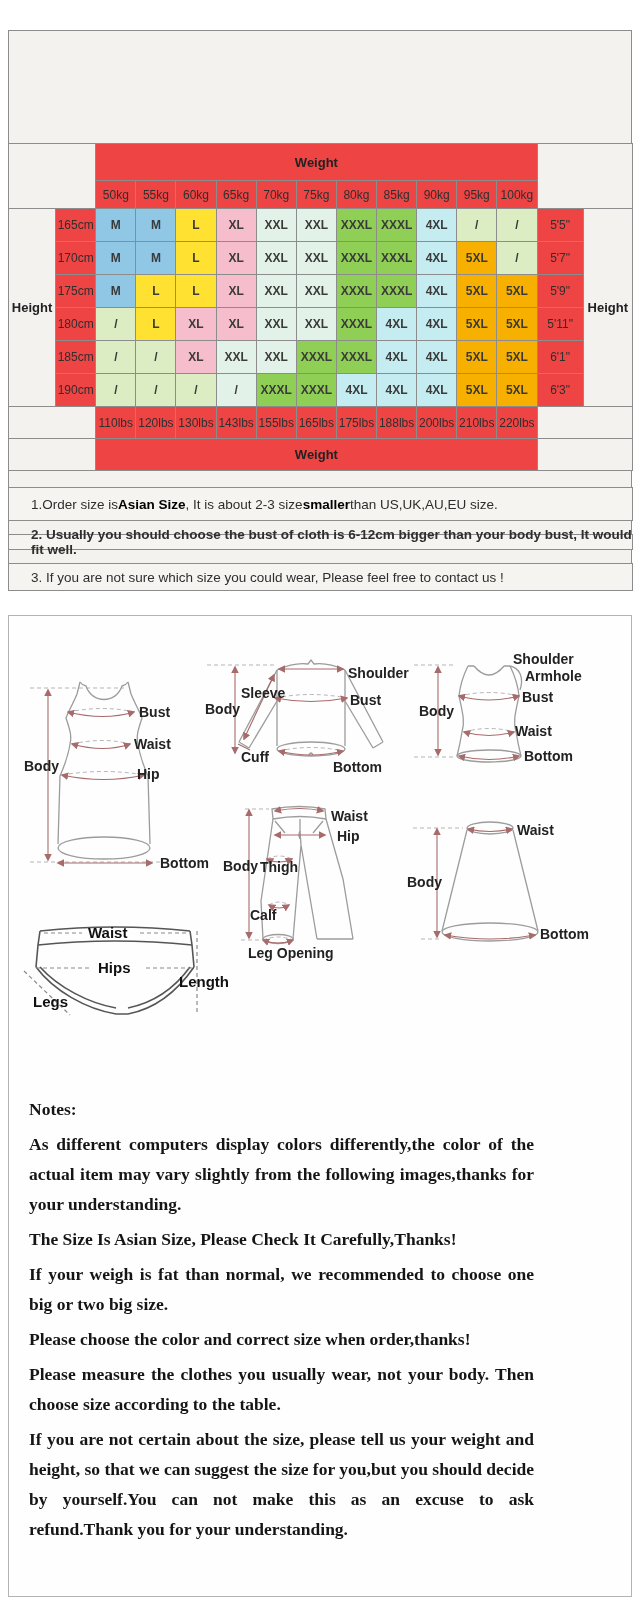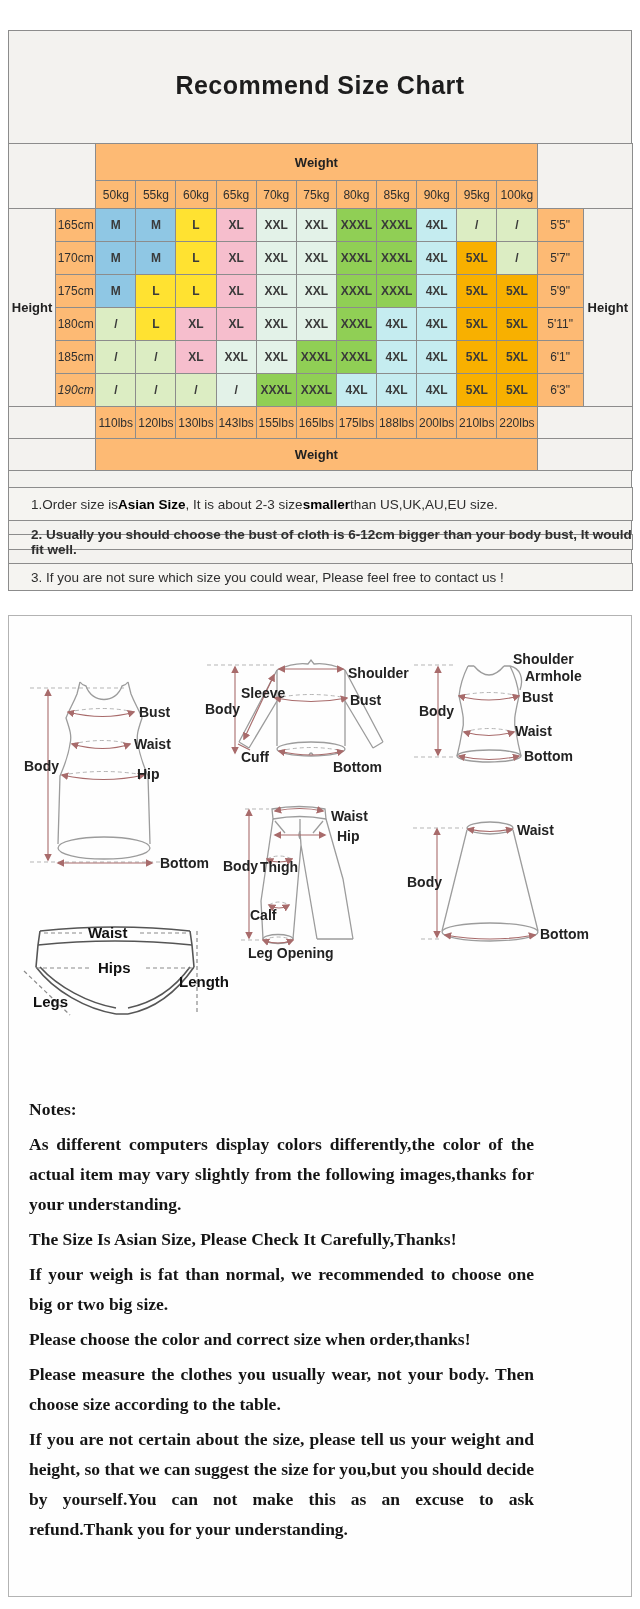--- a/index.html
+++ b/index.html
@@ -12,21 +12,21 @@
   .box1 {
     position:absolute; left:8px; top:30px; width:624px; height:561px;
     background:#f3f2ef; border:1px solid #8c8c8c;
   }
   .chart-title {
     text-align:center; padding-top:40px; font-size:25px; font-weight:700;
     color:#1d1d1d; letter-spacing:0.5px;
   }
   table.size {
     position:absolute; left:-1px; top:112px; width:625px;
-    border-collapse:collapse; table-layout:fixed; background:#fdba74;
+    border-collapse:collapse; table-layout:fixed; background:#ef4444;
   }
   table.size td {
     border:1px solid #8c8c8c; text-align:center; vertical-align:middle;
     font-size:12px; color:#2f2f2f; padding:0; white-space:nowrap; overflow:hidden;
   }
   table.size td.wh { font-weight:700; font-size:13px; color:#222; }
   table.size td.hl, table.size td.hr { font-weight:700; font-size:13px; color:#222; background:#f3f2ef; }
   table.size td.sz { font-weight:700; color:#3a3a3a; }
   table.size td.corner { background:#f3f2ef; }
   .noterow {
@@ -52,21 +52,20 @@
     position:absolute; left:20px; top:478px; width:505px;
     font-family:"Liberation Serif", serif; font-size:17.5px; line-height:30px; color:#151515;
   }
   .notes-block p { text-align:justify; margin-bottom:5px;font-weight:bold; }
   .notes-block p.first { text-align:left; }
 </style>
 </head>
 <body>
 
 <div class="box1">
-  <div class="chart-title">Recommend Size Chart</div>
 
   <table class="size">
     <colgroup>
       <col style="width:47px">
         <col style="width:40px">
       <col style="width:40px">
         <col style="width:40px">
         <col style="width:40px">
         <col style="width:40px">
       <col style="width:40px">
@@ -169,21 +168,21 @@
           <td class="sz" style="background: rgb(227, 242, 232); height: 33px;">XXL</td>
           <td class="sz" style="background: rgb(144, 207, 85); height: 33px;">XXXL</td>
           <td class="sz" style="background: rgb(144, 207, 85); height: 33px;">XXXL</td>
           <td class="sz" style="background: rgb(197, 236, 240); height: 33px;">4XL</td>
           <td class="sz" style="background: rgb(197, 236, 240); height: 33px;">4XL</td>
           <td class="sz" style="background: rgb(248, 176, 0); height: 33px;">5XL</td>
           <td class="sz" style="background: rgb(248, 176, 0); height: 33px;">5XL</td>
           <td class="ft">6'1"</td>
         </tr>
         <tr>
-          <td class="cm" style="height: 33px; font-style: italic;">190cm</td>
+          <td class="cm" style="height: 33px;">190cm</td>
           <td class="sz" style="background: rgb(220, 237, 195); height: 33px;">/</td>
           <td class="sz" style="background: rgb(220, 237, 195); height: 33px;">/</td>
           <td class="sz" style="background: rgb(220, 237, 195); height: 33px;">/</td>
           <td class="sz" style="background: rgb(227, 242, 232); height: 33px;">/</td>
           <td class="sz" style="background: rgb(144, 207, 85); height: 33px;">XXXL</td>
           <td class="sz" style="background: rgb(144, 207, 85); height: 33px;">XXXL</td>
           <td class="sz" style="background: rgb(197, 236, 240); height: 33px;">4XL</td>
           <td class="sz" style="background: rgb(197, 236, 240); height: 33px;">4XL</td>
           <td class="sz" style="background: rgb(197, 236, 240); height: 33px;">4XL</td>
           <td class="sz" style="background: rgb(248, 176, 0); height: 33px;">5XL</td>

